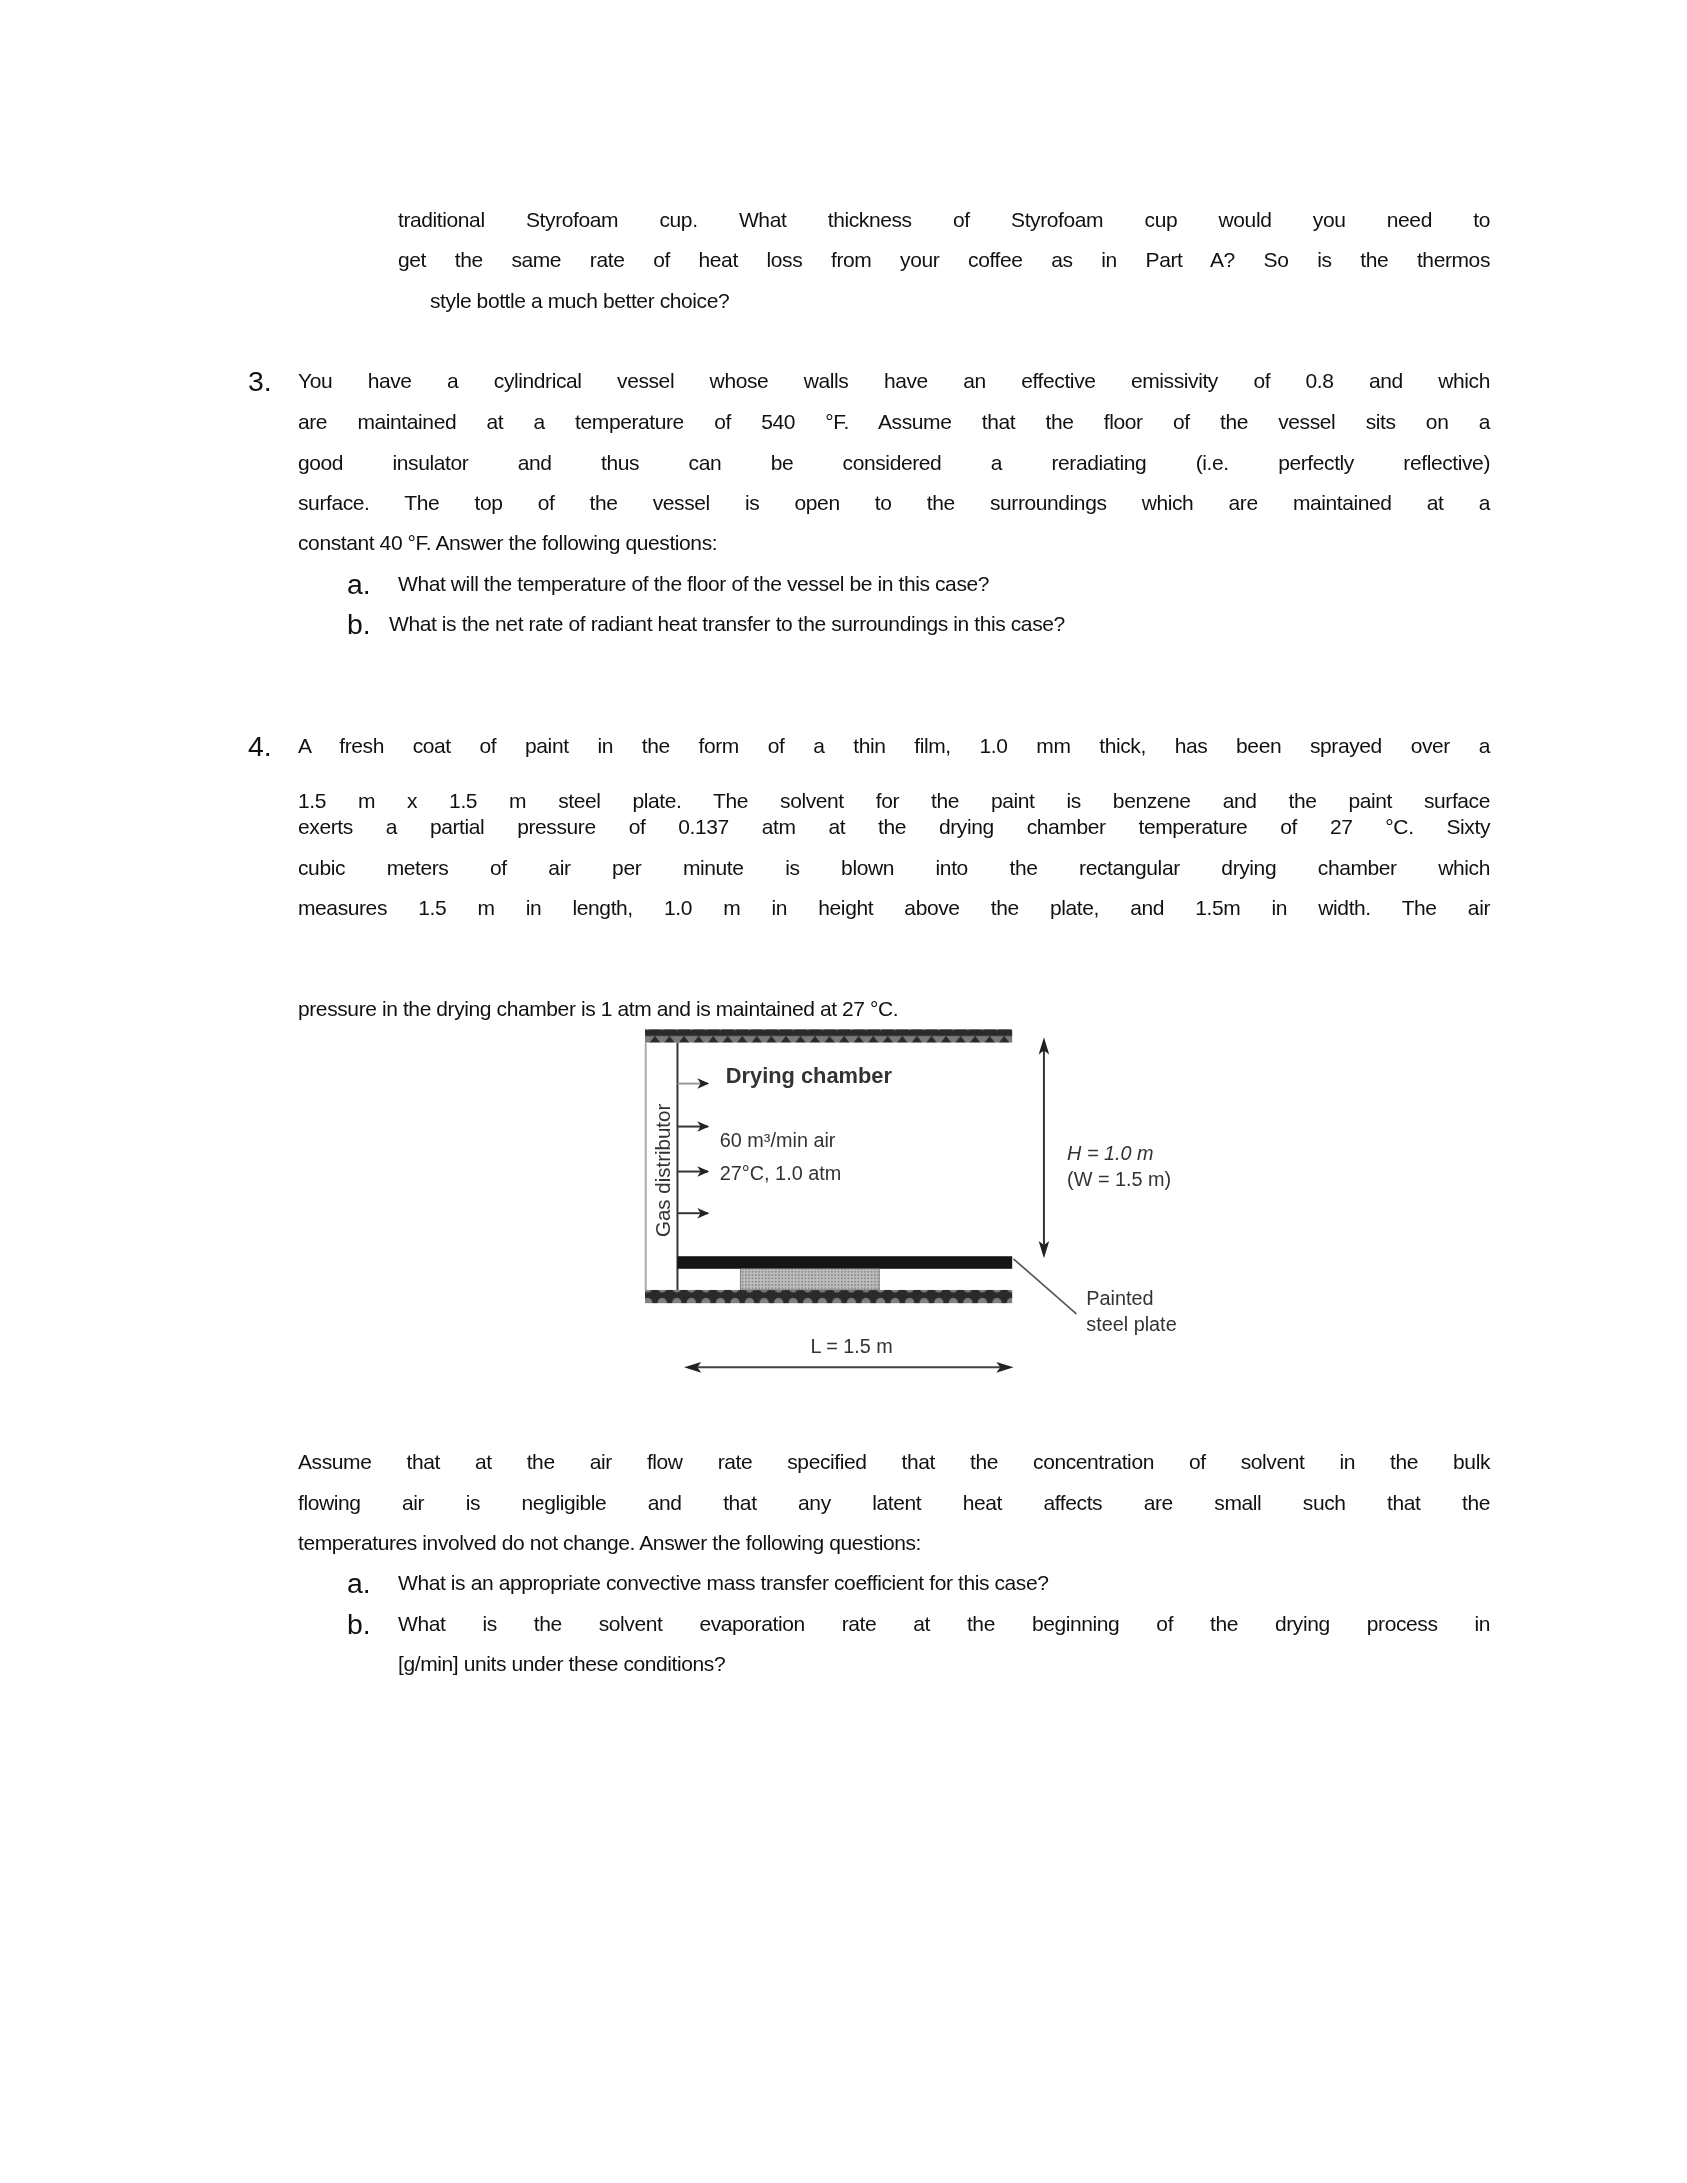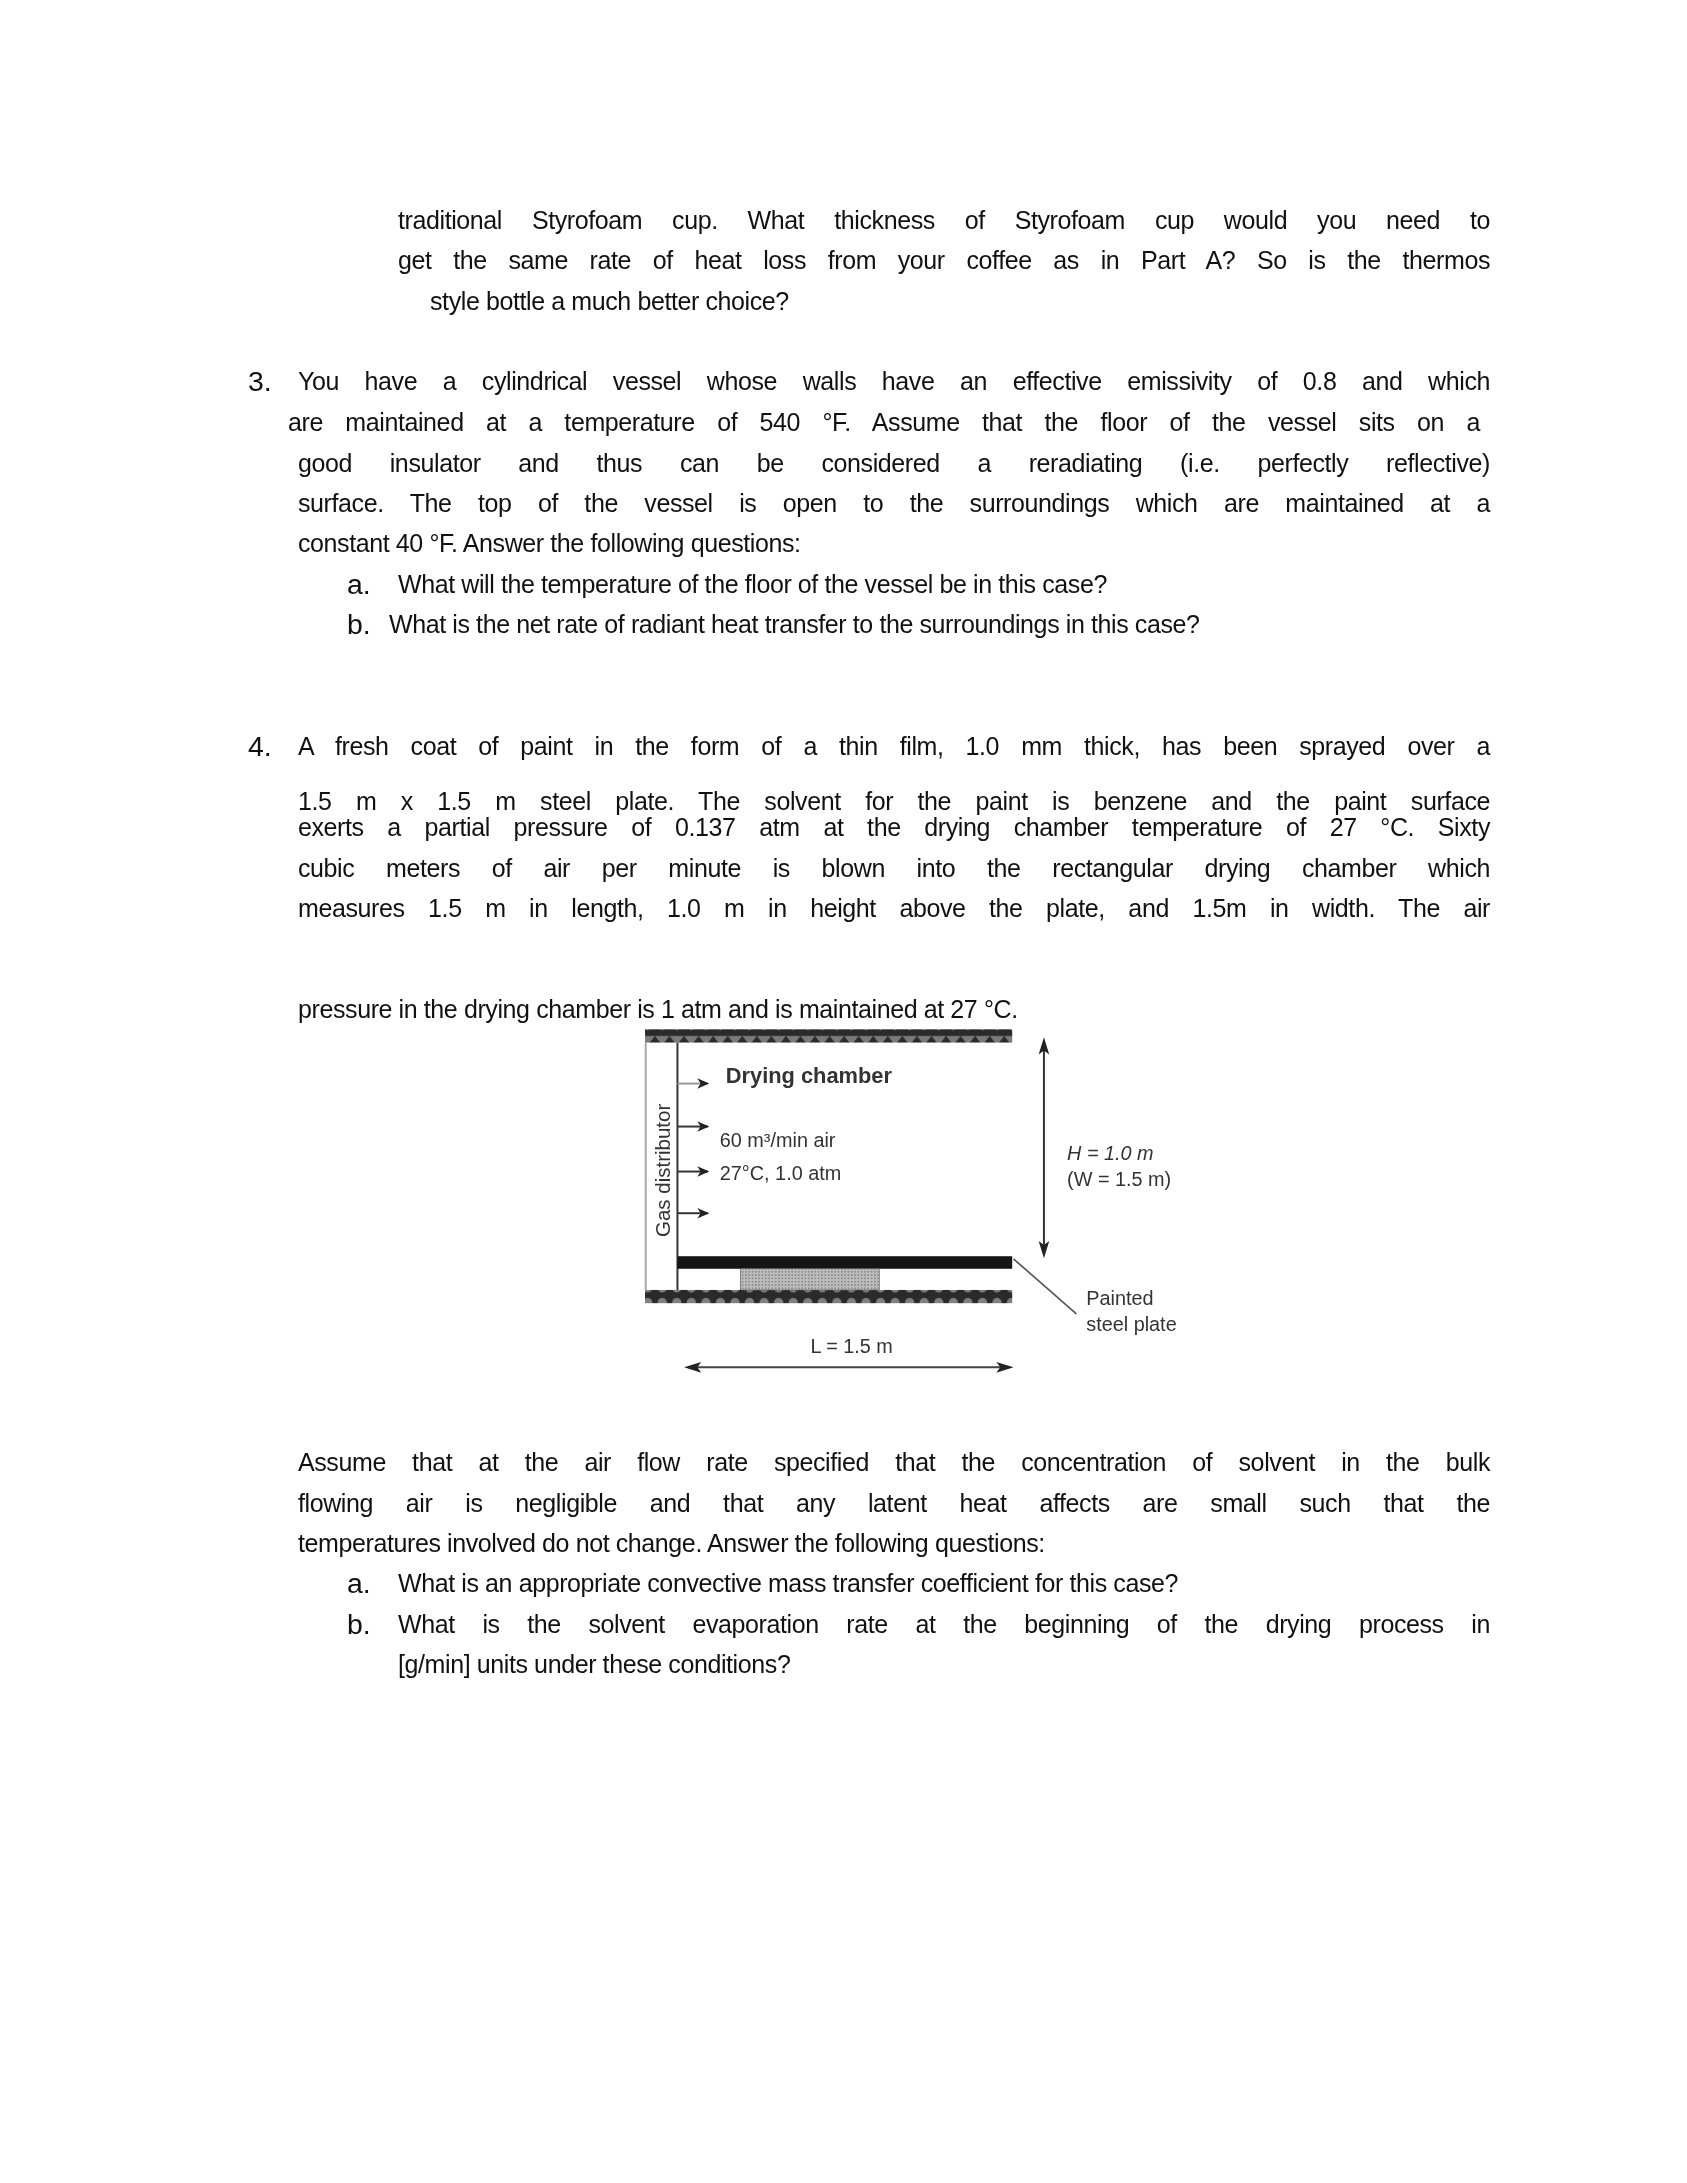--- a/index.html
+++ b/index.html
@@ -1,37 +1,37 @@
 <!DOCTYPE html>
 <html style="font-size:10.6px"><head>
 <meta charset="utf-8">
 <style>
   html, body { margin: 0; padding: 0; background: #ffffff; }
   body { width: 1687px; height: 2183px; position: relative; overflow: hidden;
          font-family: "Liberation Sans", sans-serif; color: #111; }
-  .line { position: absolute; font-size: 25px; line-height: 40px; white-space: nowrap;
+  .line { position: absolute; font-size: 21px; line-height: 40px; white-space: nowrap;
           letter-spacing: -0.4px; transform-origin: left top; }
   .just { text-align: justify; text-align-last: justify; white-space: normal; }
   .num { position: absolute; font-size: 28.4px; line-height: 40px; }
   .diagram { position: absolute; left: 0; top: 0; width: 1687px; height: 2183px; pointer-events: none; }
   .diagram text { font-family: "Liberation Sans", sans-serif; fill: #333; }
 </style>
 </head>
 <body>
 
 <div>
   <div class="line just" style="left:398px; top:200px; width:1092px;">traditional Styrofoam cup.  What thickness of Styrofoam cup would you need to</div>
   <div class="line just" style="left:398px; top:240px; width:1092px;">get the same rate of heat loss from your coffee as in Part A? So is the thermos</div>
   <div class="line" style="left:388px; top:281px;margin-left:42px;">style bottle a much better choice?</div>
 </div>
 
 <div>
   <div class="num" style="left:248px; top:361px;">3.</div>
   <div class="line just" style="left:298px; top:361px; width:1192px;">You have a cylindrical vessel whose walls have an effective emissivity of 0.8 and which</div>
-  <div class="line just" style="left:288px; top:402px; width:1192px;">are maintained at a temperature of 540 °F.  Assume that the floor of the vessel sits on a</div>
+  <div class="line just" style="left:298px; top:402px; width:1192px;">are maintained at a temperature of 540 °F.  Assume that the floor of the vessel sits on a</div>
   <div class="line just" style="left:298px; top:443px; width:1192px; word-spacing:5.3px;">good insulator and thus can be considered a reradiating (i.e. perfectly reflective)</div>
   <div class="line just" style="left:298px; top:483px; width:1192px;">surface.  The top of the vessel is open to the surroundings which are maintained at a</div>
   <div class="line" style="left:298px; top:523px;">constant 40 °F.  Answer the following questions:</div>
 
   <div class="num" style="left:347px; top:564px;">a.</div>
   <div class="line" style="left:398px; top:564px;">What will the temperature of the floor of the vessel be in this case?</div>
   <div class="num" style="left:347px; top:604px;">b.</div>
   <div class="line" style="left:389px; top:604px;">What is the net rate of radiant heat transfer to the surroundings in this case?</div>
 </div>
 

